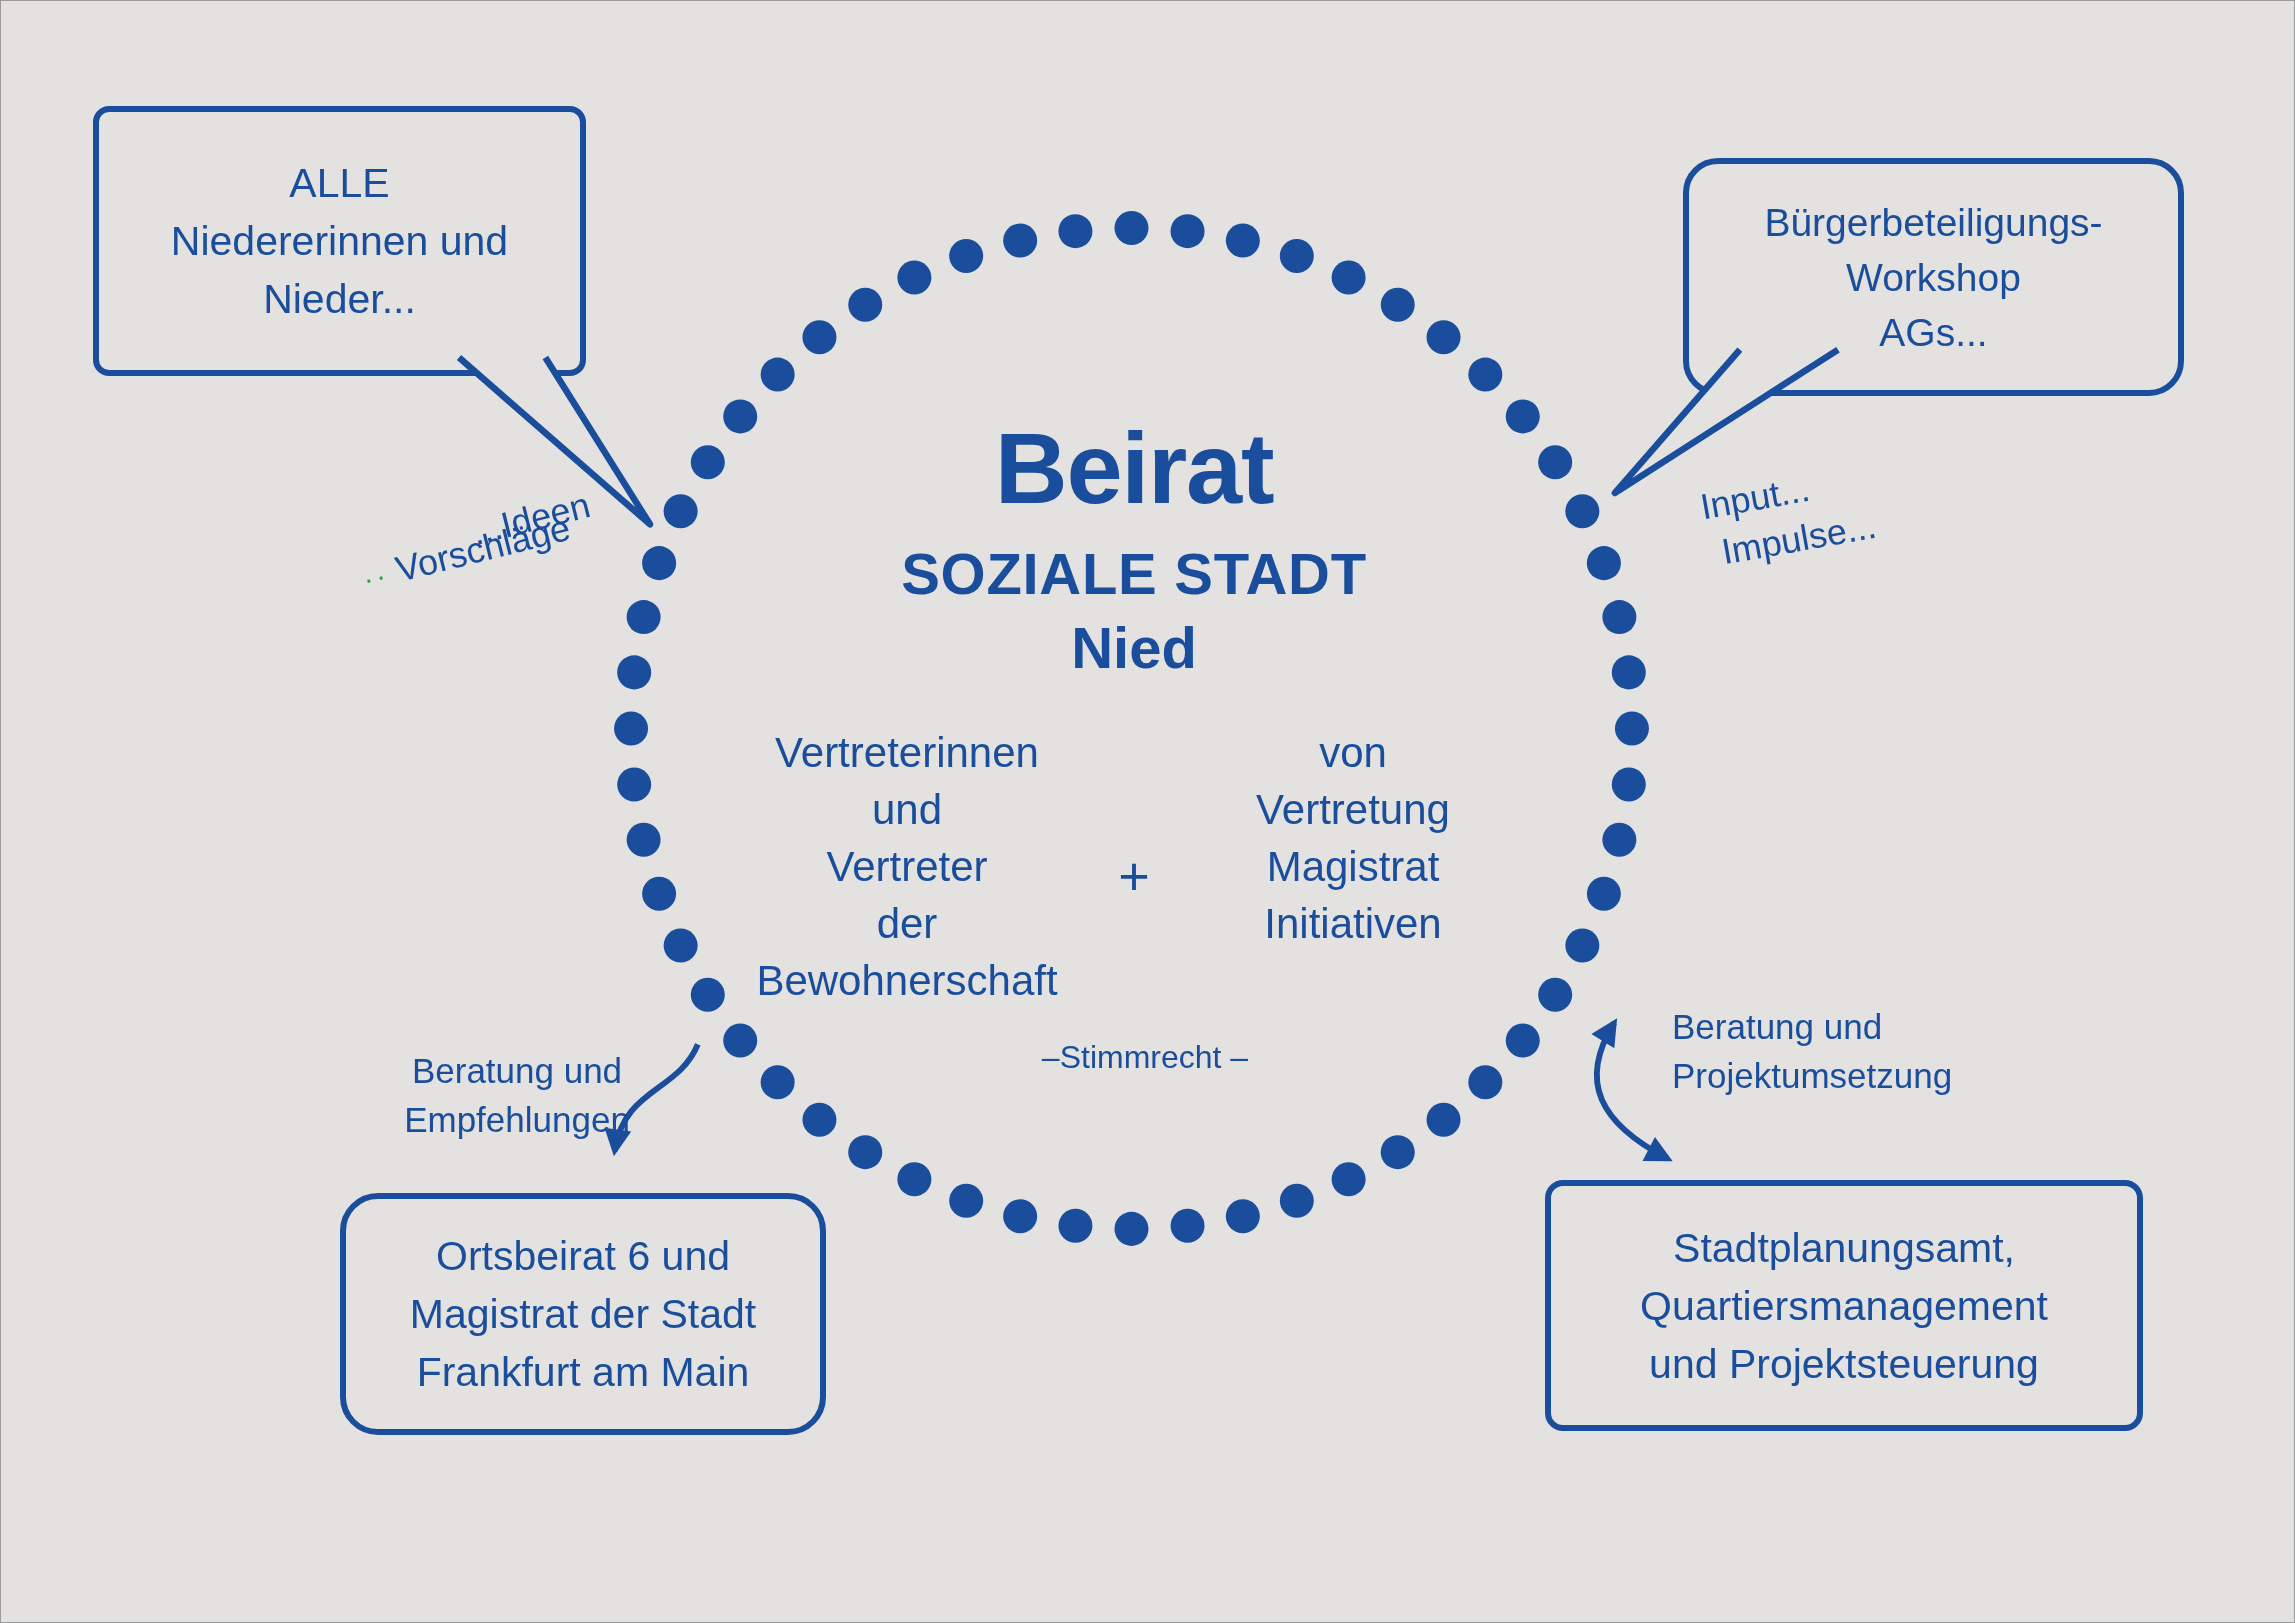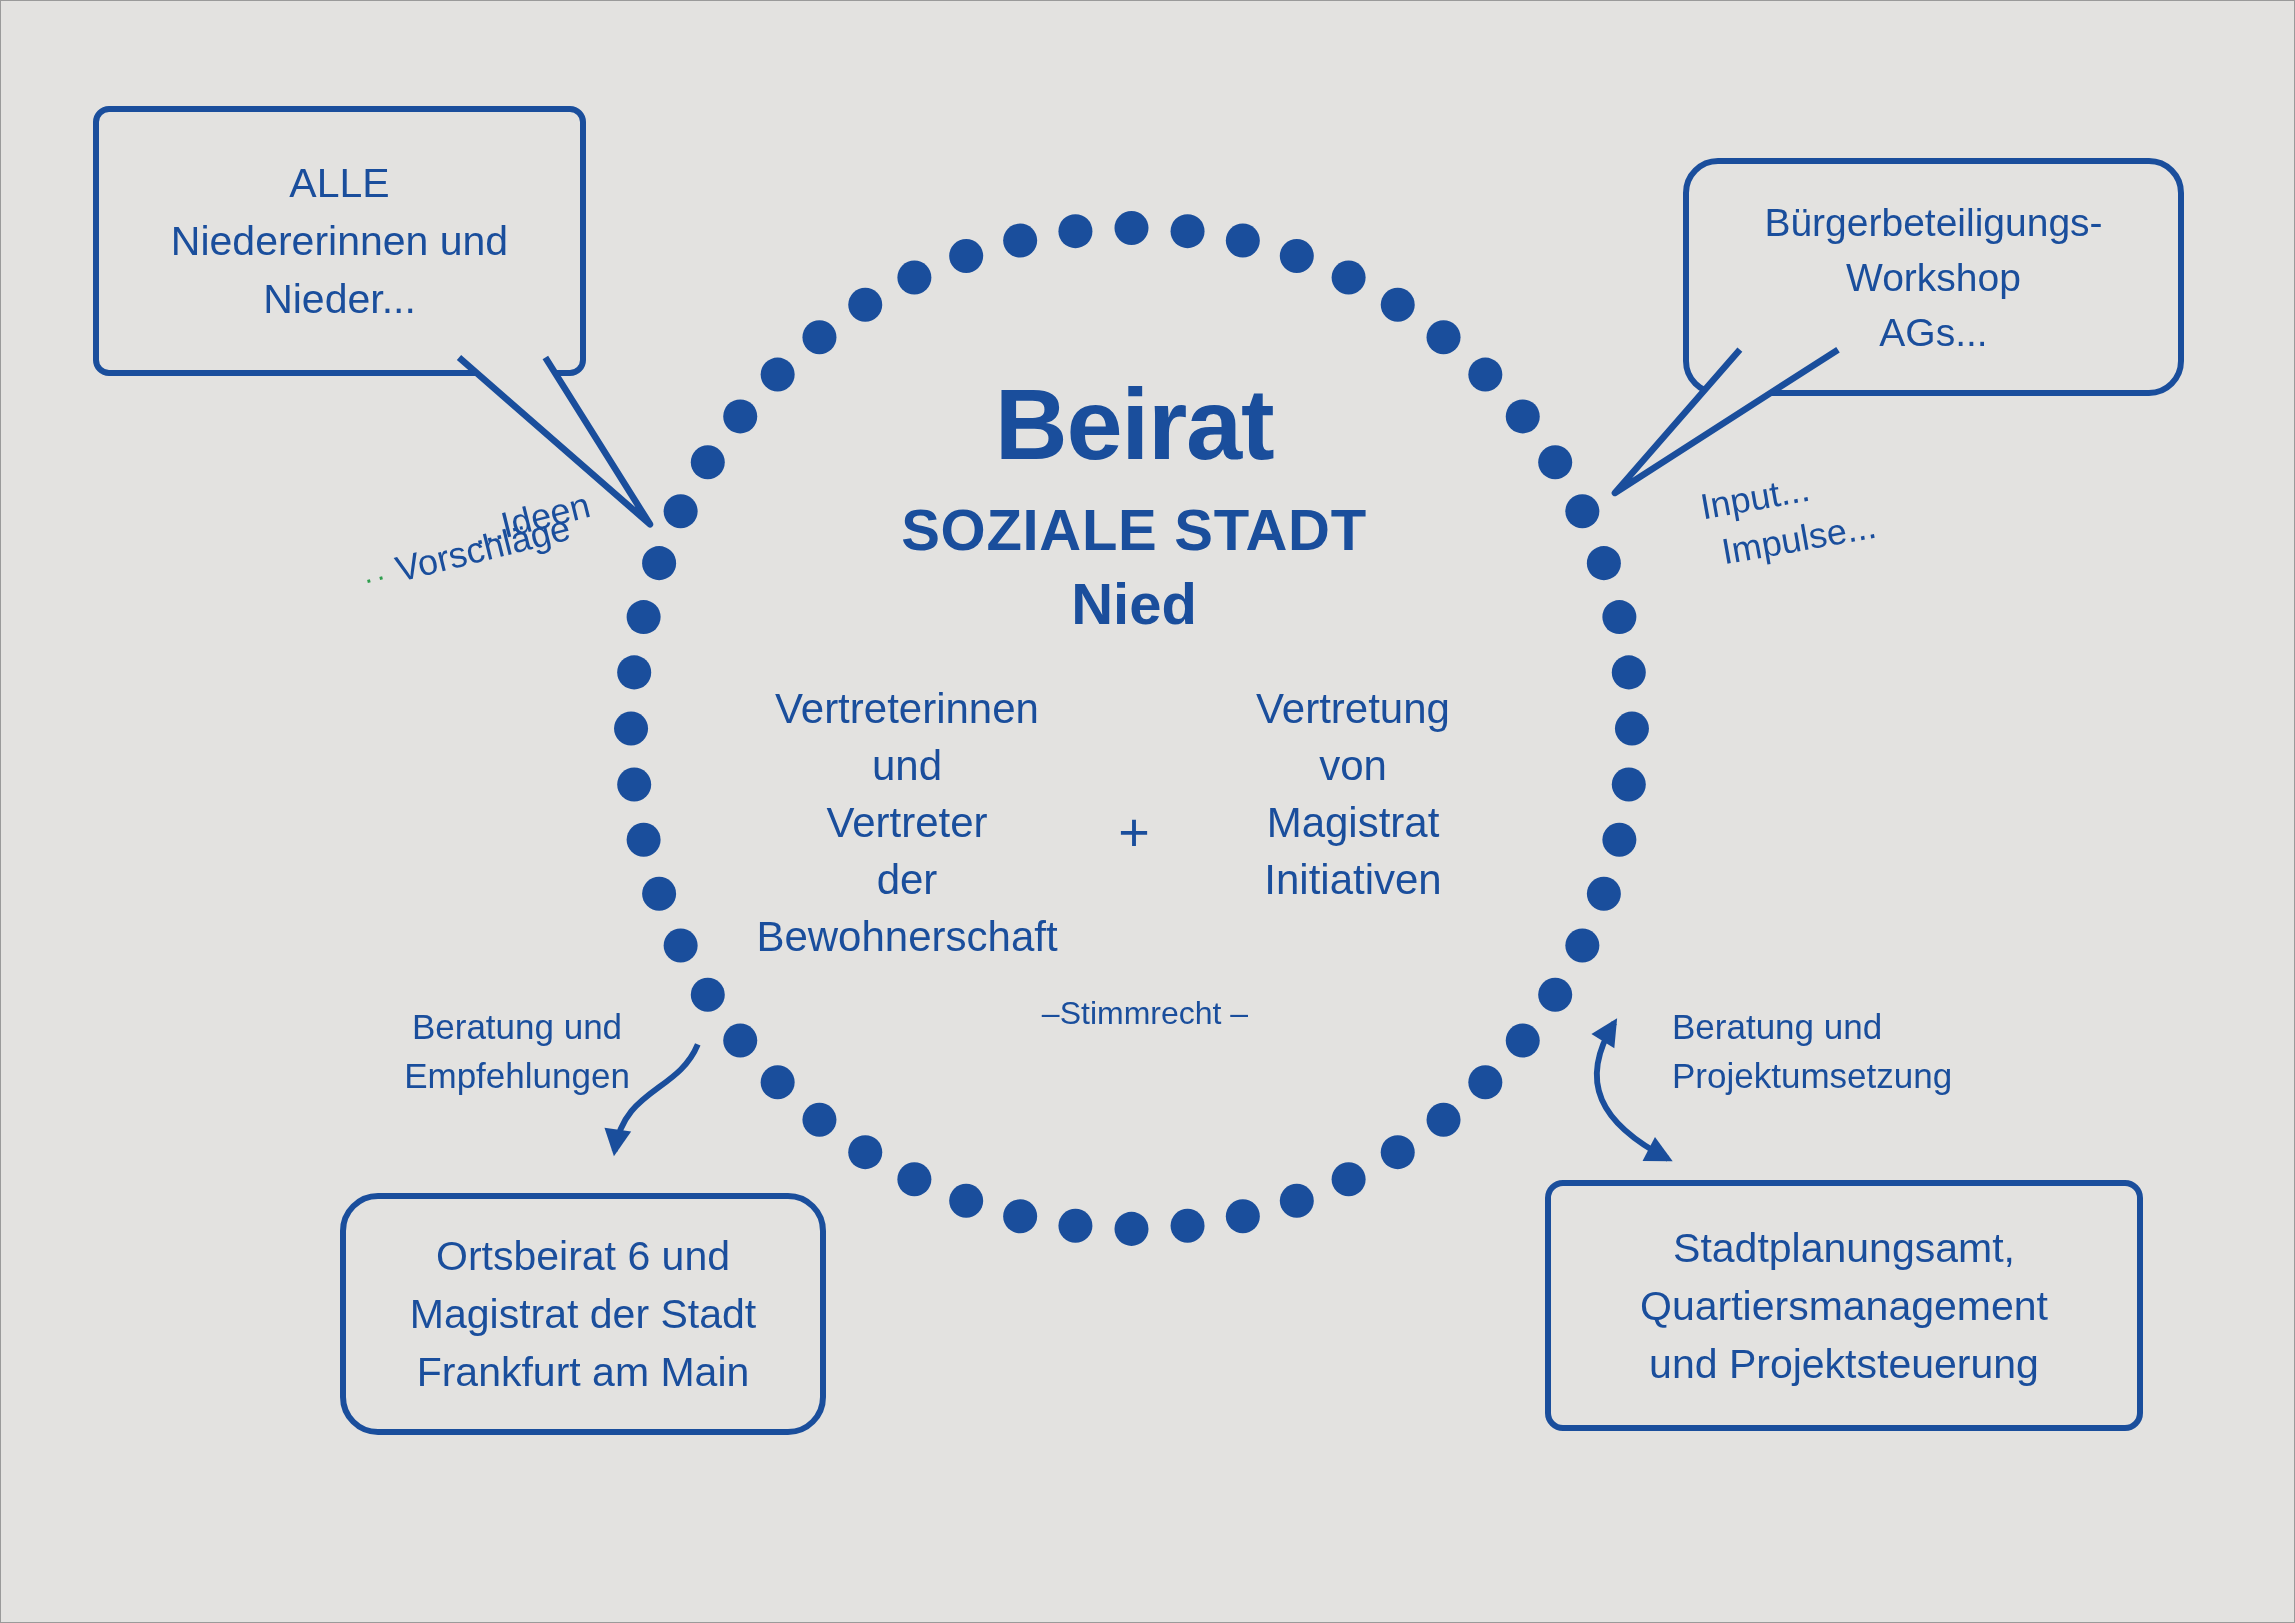--- a/index.html
+++ b/index.html
@@ -4,21 +4,21 @@
 <style>
   html,body{margin:0;padding:0;}
   body{background:#bfbfbf;}
   .canvas{
     position:relative;width:2295px;height:1623px;background:#e3e2e0;overflow:hidden;
     font-family:"Liberation Sans","DejaVu Sans",sans-serif;color:#1a4e9c;
     border:1.3px solid #9a9a9a;box-sizing:border-box;
   }
   .overlay{position:absolute;left:0;top:0;width:2295px;height:1623px;z-index:3;pointer-events:none;}
   .abs{position:absolute;z-index:2;}
-  .center-x{transform:translateX(-50%);}
+  .center-x{transform:translateX(-50%);margin-top:44px;}
 
   .bubble{
     position:absolute;z-index:1;border:6.5px solid #1a4e9c;background:#e3e2e0;
     display:flex;flex-direction:column;justify-content:center;align-items:center;text-align:center;
   }
   .bubble-tl{left:92px;top:105px;width:481px;height:258px;border-radius:16px;font-size:41px;line-height:58px;}
   .bubble-tr{left:1682px;top:130px;width:489px;height:226px;border-radius:35px;font-size:39px;line-height:55px;margin-top:27px;}
   .box-bl{left:339px;top:1192px;width:474px;height:230px;border-radius:38px;font-size:41px;line-height:58px;}
   .box-br{left:1544px;top:1179px;width:586px;height:239px;border-radius:18px;font-size:41px;line-height:58px;}
 
@@ -79,22 +79,22 @@
     <div>Vertreterinnen</div>
     <div>und</div>
     <div>Vertreter</div>
     <div>der</div>
     <div>Bewohnerschaft</div>
   </div>
 
   <div class="abs center-x plus">+</div>
 
   <div class="abs center-x col col-right">
+    <div>von</div>
     <div>Vertretung</div>
-    <div>von</div>
     <div>Magistrat</div>
     <div>Initiativen</div>
   </div>
 
   <div class="abs center-x voting">–Stimmrecht –</div>
 
   <div class="abs rot ideen">...Ideen</div>
   <div class="abs rot vorschlaege">
     <span class="green">··</span><span>Vorschläge</span>
   </div>

